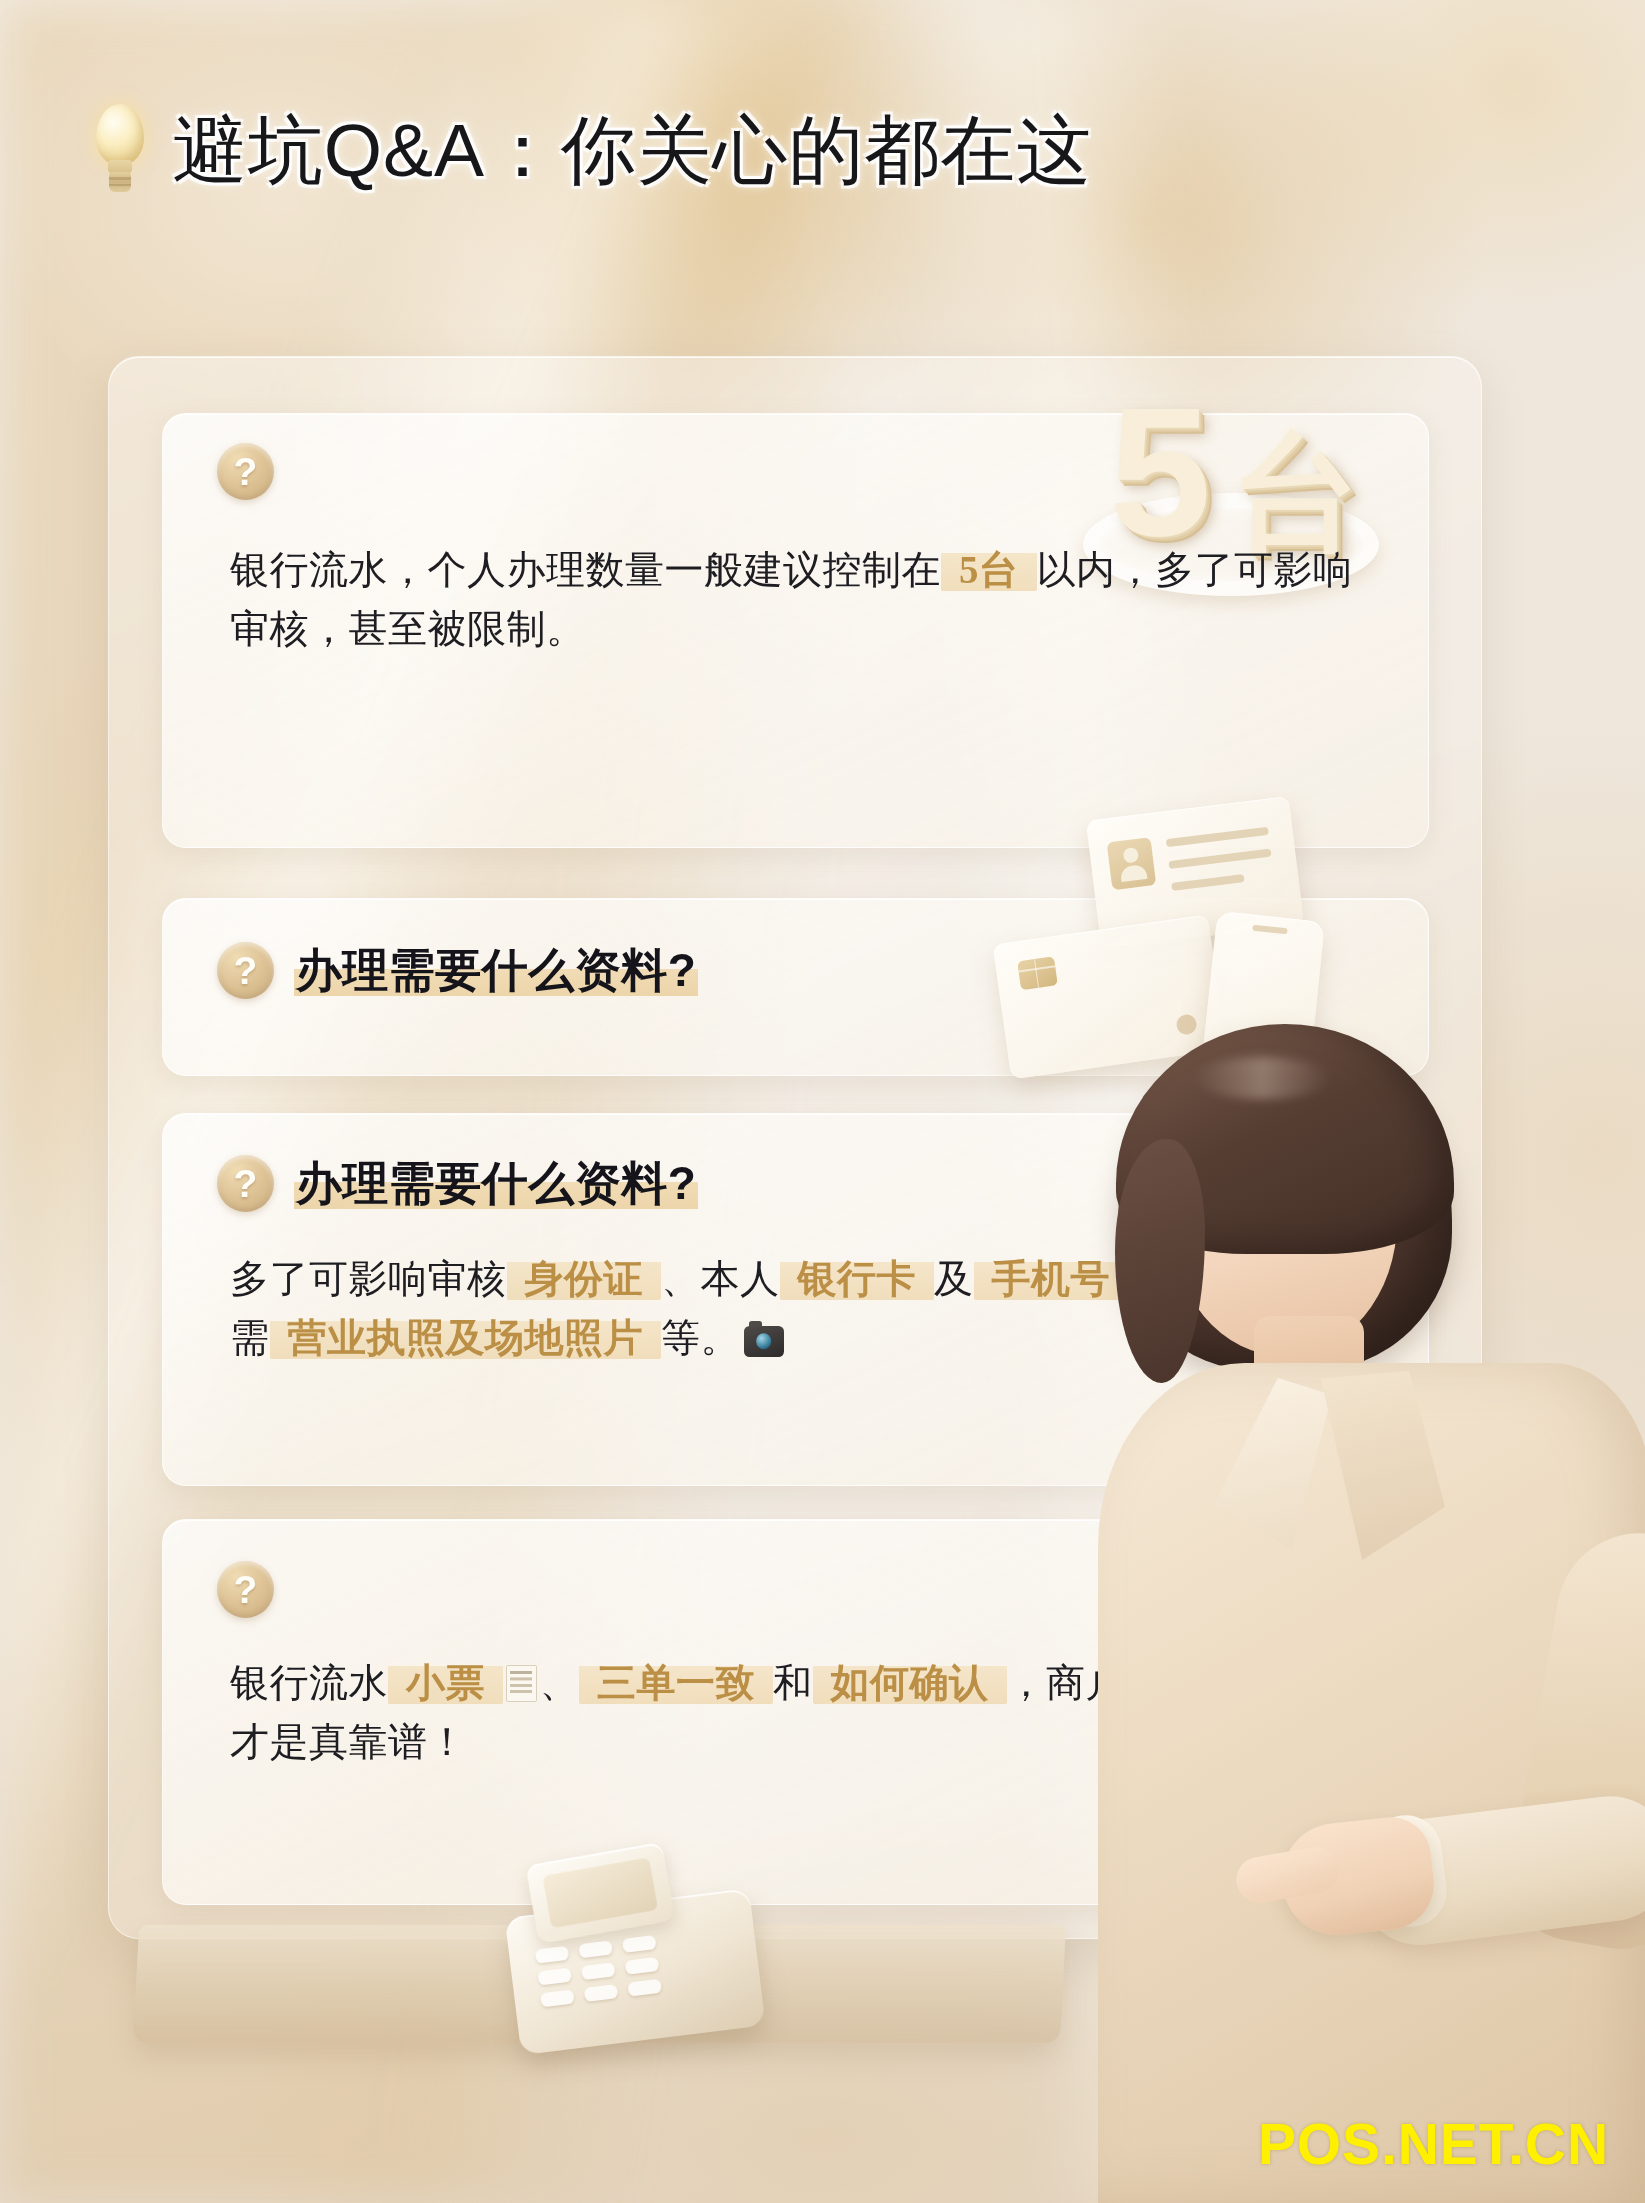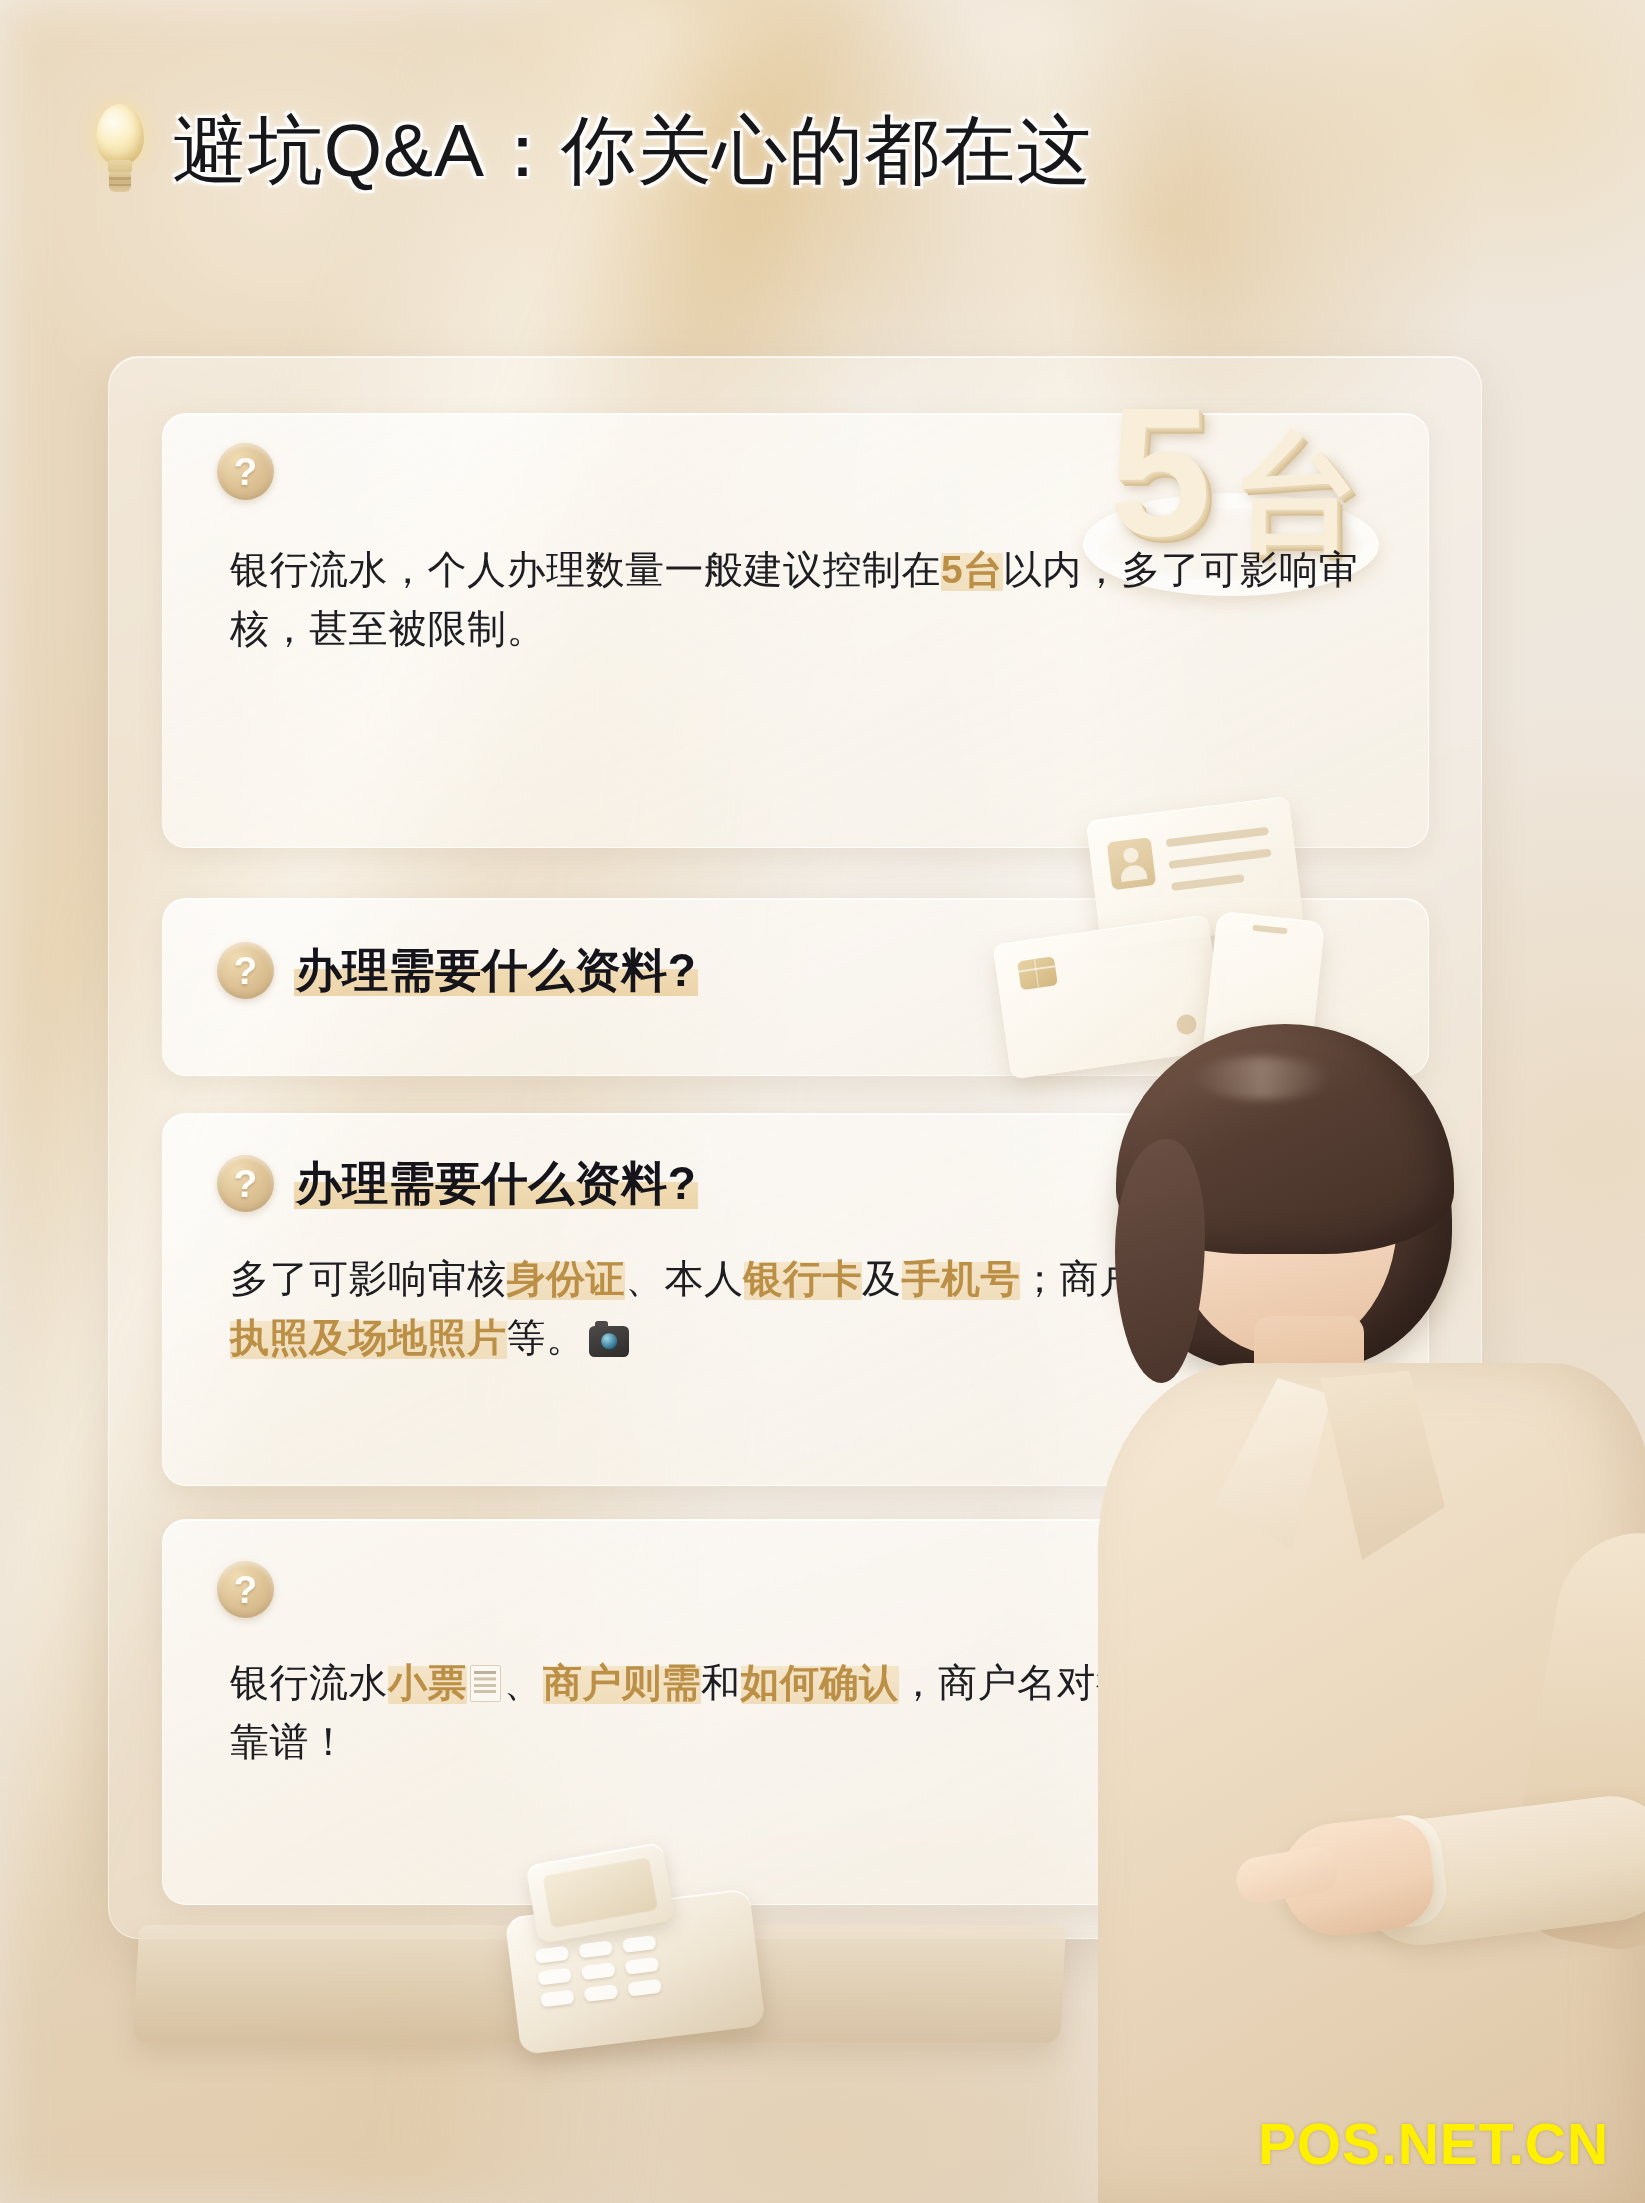--- a/index.html
+++ b/index.html
@@ -121,21 +121,21 @@
     padding:0 1.8px;
   }
 
   .a-text{
     position:absolute;
     font-size:39px; color:#1d1d22; line-height:1.52; letter-spacing:0.5px;
   }
   .a-text .g{
     color:#bb8f45; font-weight:bold;
     background:linear-gradient(180deg, rgba(243,226,194,0) 12%, rgba(243,226,194,.85) 12%, rgba(238,217,178,.85) 100%);
-    padding:0 0; border-radius:1.8px;
+    padding:0 18px; border-radius:1.8px;font-family:Liberation Serif, serif;
   }
 
   #q1-row{ left:217px; top:443px; }
   #a1{ left:230px; top:540px; width:1139px; }
   #q2-row{ left:217px; top:942px; }
   #q3-row{ left:217px; top:1155px; }
   #a3{ left:230px; top:1249px; width:1084px; }
   #q4-row{ left:217px; top:1561px; }
   #a4{ left:230px; top:1653px; width:1084px; }
 
@@ -420,21 +420,21 @@
     <span class="hl">办理需要什么资料?</span>
   </div>
 </div>
 <div class="a-text" id="a3"><span>多了可影响审核</span><span class="g">身份证</span><span>、本人</span><span class="g">银行卡</span><span>及</span><span class="g">手机号</span><span>；商户则需</span><span class="g">营业执照及场地照片</span><span>等。</span><span class="emoji-cam"></span></div>
 
 <div class="q-row" id="q4-row">
   <div class="q-badge">
     <span>?</span>
   </div>
 </div>
-<div class="a-text" id="a4"><span>银行流水</span><span class="g">小票</span><span class="emoji-receipt"></span><span>、</span><span class="g">商户则需</span><span>和</span><span class="g">如何确认</span><span>，商户名对得上才是真靠谱！</span></div>
+<div class="a-text" id="a4"><span>银行流水</span><span class="g">小票</span><span class="emoji-receipt"></span><span>、</span><span class="g">三单一致</span><span>和</span><span class="g">如何确认</span><span>，商户名对得上才是真靠谱！</span></div>
 
 <div id="pos-terminal">
   <div class="body"></div>
   <div class="screen">
       <div class="inner"></div>
     </div>
   <div class="keys">
     <i style="left:0;top:0"></i>
       <i style="left:44px;top:0"></i>
       <i style="left:88px;top:0"></i>

